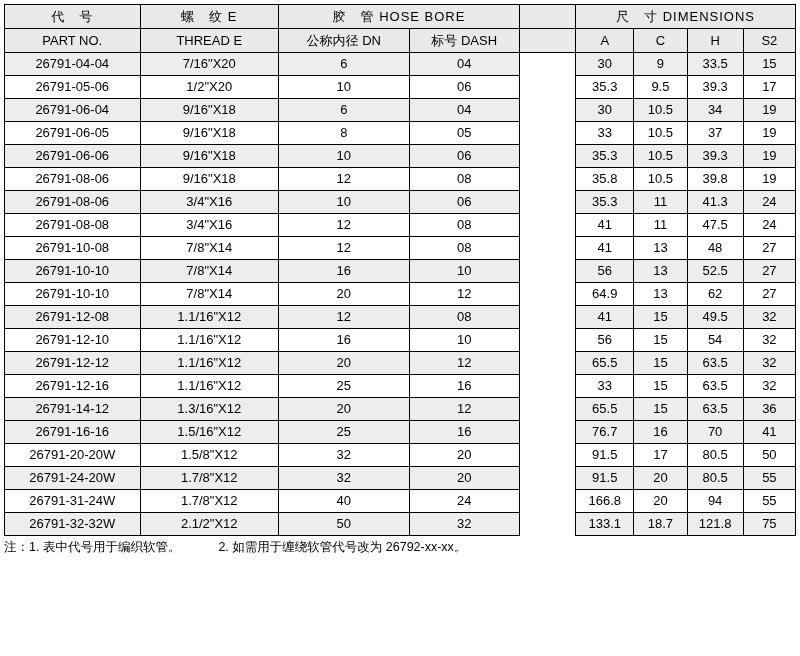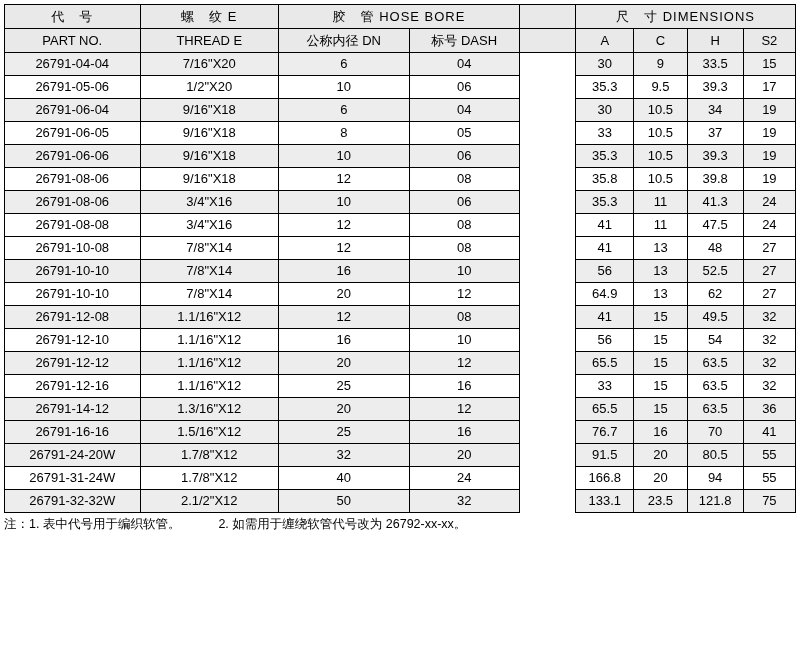--- a/index.html
+++ b/index.html
@@ -311,20 +311,31 @@
           <td class="partno">26791-16-16</td>
           <td>1.5/16"X12</td>
           <td>25</td>
           <td>16</td>
           <td class="spacer-cell"></td>
           <td>76.7</td>
           <td>16</td>
           <td>70</td>
           <td>41</td>
         </tr>
+        <tr>
+          <td class="partno">26791-20-20W</td>
+          <td>1.5/8"X12</td>
+          <td>32</td>
+          <td>20</td>
+          <td class="spacer-cell"></td>
+          <td>91.5</td>
+          <td>17</td>
+          <td>80.5</td>
+          <td>50</td>
+        </tr>
         <tr class="alt">
           <td class="partno">26791-24-20W</td>
           <td>1.7/8"X12</td>
           <td>32</td>
           <td>20</td>
           <td class="spacer-cell"></td>
           <td>91.5</td>
           <td>20</td>
           <td>80.5</td>
           <td>55</td>
@@ -340,21 +351,21 @@
           <td>94</td>
           <td>55</td>
         </tr>
         <tr class="alt">
           <td class="partno">26791-32-32W</td>
           <td>2.1/2"X12</td>
           <td>50</td>
           <td>32</td>
           <td class="spacer-cell"></td>
           <td>133.1</td>
-          <td>23.5</td>
+          <td>18.7</td>
           <td>121.8</td>
           <td>75</td>
         </tr>
       </tbody>
   </table>
 
   <div class="notes">
     <div class="line">
       <span>注：1. 表中代号用于编织软管。</span><span class="gap"></span><span>2. 如需用于缠绕软管代号改为 26792-xx-xx。</span>
     </div>

